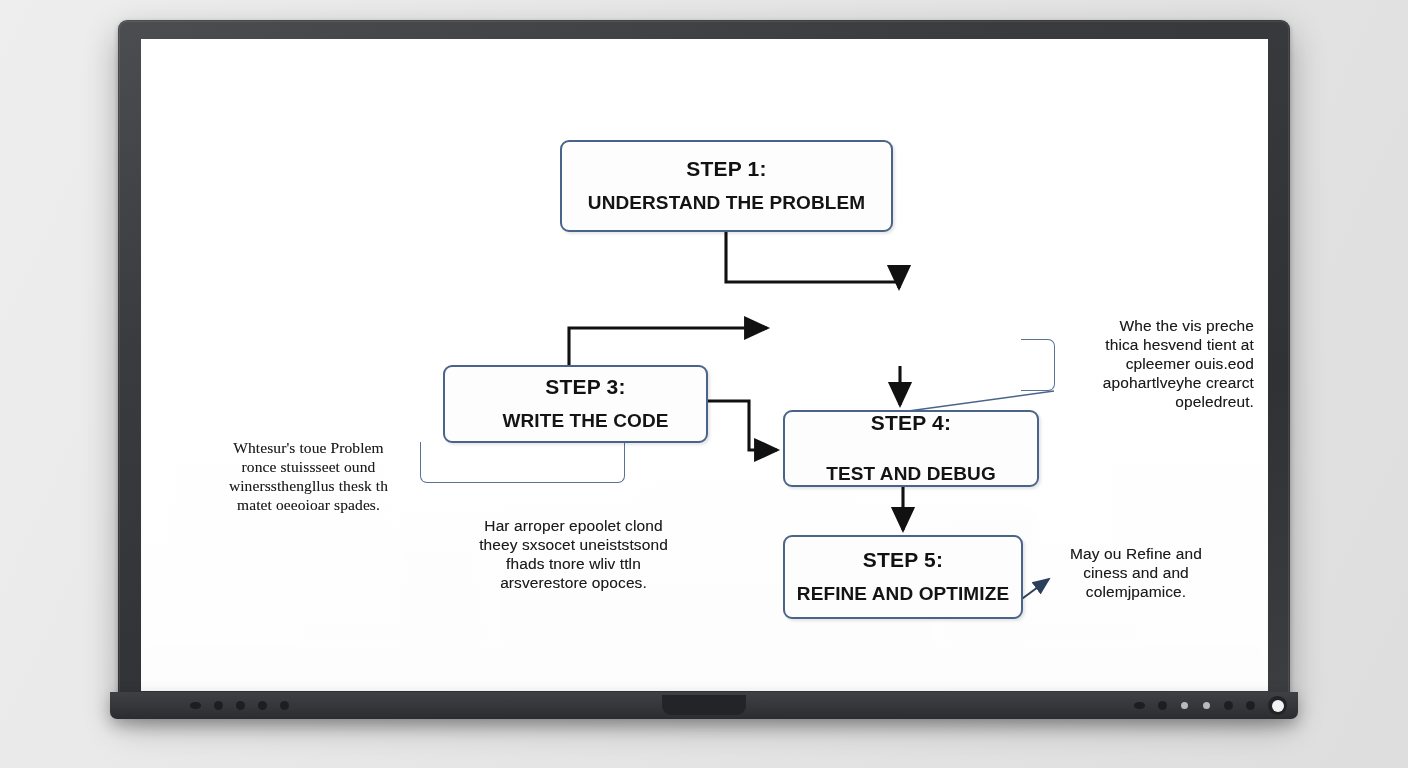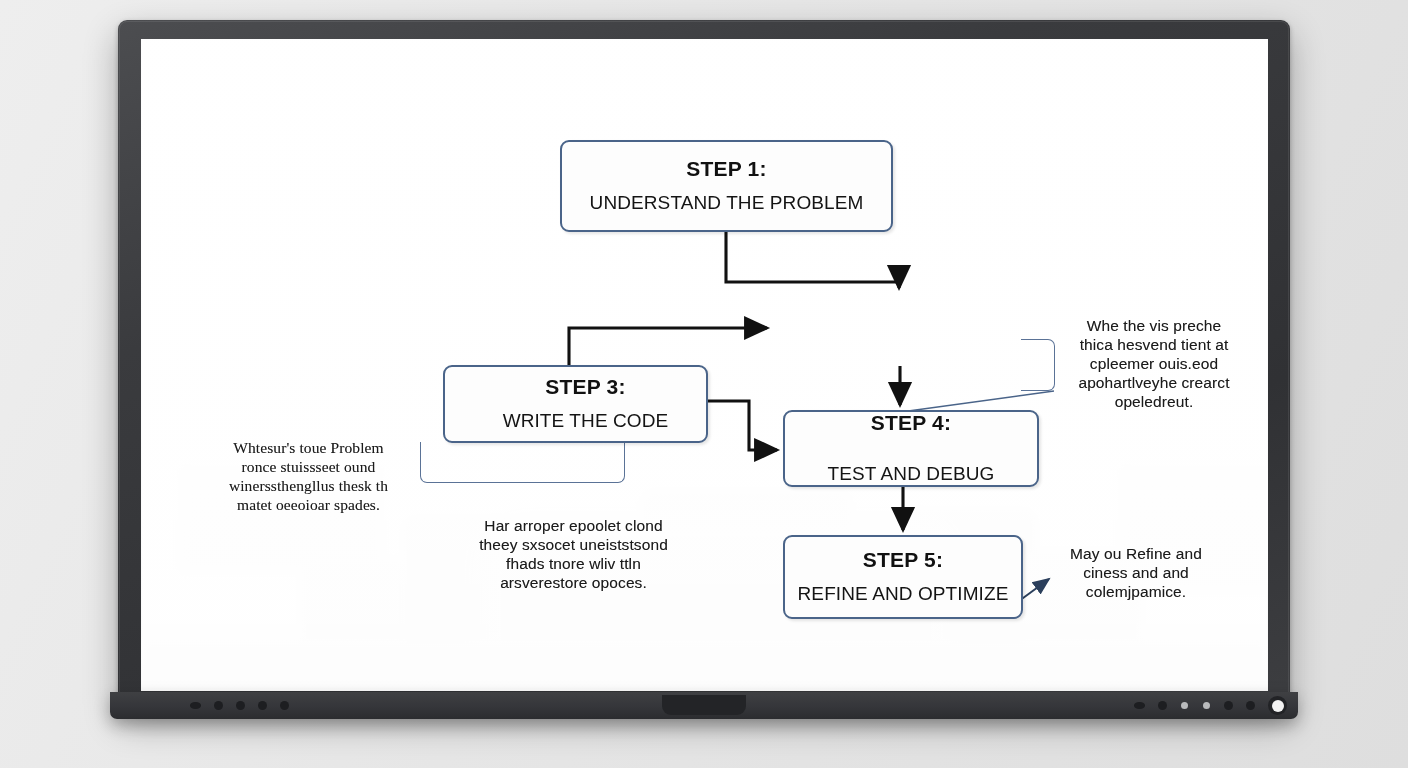--- a/index.html
+++ b/index.html
@@ -101,21 +101,21 @@
   }
   .step-title {
     font-size: 21px;
     font-weight: bold;
     color: #111111;
     letter-spacing: 0.2px;
     line-height: 1.12;
   }
   .step-sub {
     font-size: 19px;
-    font-weight: normal;
+    font-weight: bold;
     color: #141414;
     letter-spacing: 0.1px;
     line-height: 1.2;
     margin-top: 12px;
     white-space: nowrap;
   }
 
   #step-1 { left: 419px; top: 101px; width: 333px; height: 92px; }
   #step-2 { left: 632px; top: 251px; width: 254px; height: 76px; }
   #step-3 { left: 302px; top: 326px; width: 265px; height: 78px; padding-left: 20px; }
@@ -126,21 +126,21 @@
   .note {
     position: absolute;
     color: #1b1b1b;
     font-size: 15.5px;
     line-height: 1.22;
     letter-spacing: 0.1px;
     white-space: pre-line;
     filter: blur(0.35px);
     text-shadow: 0 0 0.6px rgba(0,0,0,0.35);
   }
-  #note-step2 { left: 913px; top: 278px; width: 200px; text-align: center; }
+  #note-step2 { left: 913px; top: 278px; width: 200px; text-align: right; }
   #note-step3-left { left: 65px; top: 400px; width: 205px; text-align: center; font-family: Liberation Serif, serif; }
   #note-step3-below { left: 315px; top: 446px; width: 235px; text-align: center; margin-top: 32px; }
   #note-step5 { left: 905px; top: 506px; width: 180px; text-align: center; }
 
   
   .callout-bracket {
     position: absolute;
     border: 1.3px solid #5a7296;
     background: transparent;
   }

